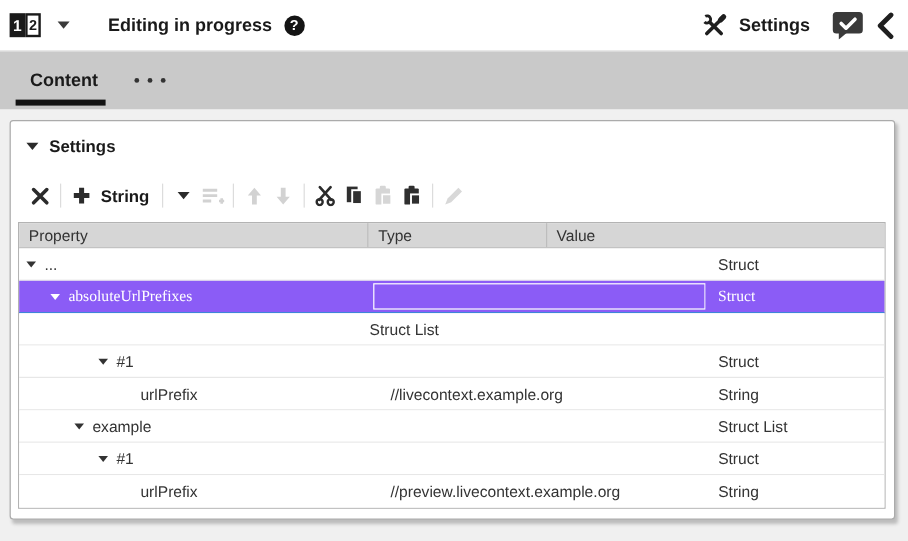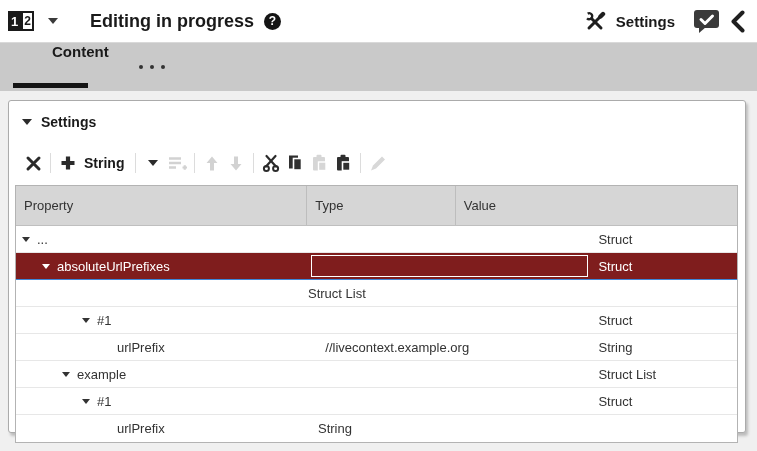--- a/index.html
+++ b/index.html
@@ -23,36 +23,36 @@
   }
   .vb-right {
     width:13px; height:20px; background:#fff; color:#1a1a1a; border:2px solid #1a1a1a;
     font-size:12px; font-weight:bold; display:flex; align-items:center; justify-content:center;
   }
   .caret-down {
     width:0; height:0; border-left:5px solid transparent; border-right:5px solid transparent;
     border-top:6px solid #3a3a3a; display:inline-block;
   }
   .hdr-caret { margin-left:14px; cursor:pointer; }
-  .status-title { margin-left:32px; font-size:18px; font-weight:bold; color:#1a1a1a; }
+  .status-title { margin-left:32px; font-size:15px; font-weight:bold; color:#1a1a1a; }
   .help-circle {
     margin-left:10px; width:17px; height:17px; border-radius:50%; background:#141414;
     color:#fff; font-size:12px; font-weight:bold; display:flex; align-items:center; justify-content:center;
     cursor:pointer;
   }
   .hdr-spacer { flex:1; }
   .hdr-right { display:flex; align-items:center; gap:10px; }
   .settings-label { font-size:15px; font-weight:bold; color:#1a1a1a; margin-right:8px; }
   .icon-btn { display:flex; align-items:center; justify-content:center; cursor:pointer; }
   
   .tab-strip {
     position:relative; height:48px; background:#c9c9c9;
     display:flex; align-items:center;
   }
-  .tab-content-wrap { position:relative; height:100%; display:flex; align-items:flex-start;padding-left:27px; }
+  .tab-content-wrap { position:relative; height:100%; display:flex; align-items:center; }
   .tab-label { margin-left:25px; font-size:15px; font-weight:bold; color:#1a1a1a; cursor:pointer; }
   .tab-underline { position:absolute; left:13px; bottom:3px; width:75px; height:5px; background:#141414; }
   .tab-more { display:flex; gap:7px; margin-left:30px; cursor:pointer; }
   .tab-more i { width:4px; height:4px; border-radius:50%; background:#333; }
   
   .panel {
     position:absolute; left:8px; top:100px; width:738px; height:333px;
     background:#fff; border:1px solid #ababab; border-radius:3px;
     box-shadow:2px 3px 3px rgba(0,0,0,0.22);
   }
@@ -63,37 +63,37 @@
   .struct-toolbar { display:flex; align-items:center; margin:20px 0 0 12px; height:26px; }
   .tb-item { display:flex; align-items:center; justify-content:center; min-width:24px; height:24px; cursor:pointer; }
   .tb-item.disabled { cursor:default; }
   .tb-sep { width:1px; height:20px; background:#dcdcdc; margin:0 5px; }
   .tb-add-label { font-size:14px; font-weight:bold; color:#1a1a1a; margin:0 6px 0 4px; }
   
   .struct-table {
     position:absolute; left:6px; top:84px; width:723px;
     border:1px solid #b3b3b3; background:#fff;
   }
-  .thead { display:flex; height:40px; background:#d6d6d6; border-bottom:1px solid #bfbfbf; }
+  .thead { display:flex; height:21px; background:#d6d6d6; border-bottom:1px solid #bfbfbf; }
   .th { font-size:13px; color:#333; display:flex; align-items:center; padding-left:8px; border-right:1px solid #bdbdbd; }
   .th:last-child { border-right:none; }
   .c-prop { width:292px; }
   .c-val  { width:282px; }
   .c-type { width:149px; }
   .trow { display:flex; height:27px; background:#fff; border-bottom:1px solid #e7e7e7; cursor:pointer; }
   .trow:last-child { border-bottom:none; }
   .cell { display:flex; align-items:center; font-size:13px; color:#333; overflow:hidden; white-space:nowrap; }
   .cell.c-val { position:relative; padding-left:18px;text-align:center; }
   .cell.c-type { padding-left:10px; }
   .tri {
     width:0; height:0; border-left:4.5px solid transparent; border-right:4.5px solid transparent;
     border-top:5.5px solid #333; margin-right:7px; flex:none;
   }
   .tri.hidden { visibility:hidden; }
-  .trow.selected { background:#7f1d1d; border-bottom-color:#3e86d8; }
+  .trow.selected { background:#8b5cf6; border-bottom-color:#3e86d8;font-family:Liberation Serif, serif; }
   .trow.selected .cell { color:#fff; }
   .trow.selected .tri { border-top-color:#fff; }
   .valbox { position:absolute; left:4px; right:0; top:2px; bottom:2px; border:1.5px solid #fff; display:none; }
   .trow.selected .valbox { display:block; }
 </style>
 </head>
 <body>
 
 <div class="app-header">
   <div class="version-badge">
@@ -309,19 +309,23 @@
     </div>
     <div class="cell c-type">
       <span>Struct</span>
     </div>
   </div>
         <div class="trow">
     <div class="cell c-prop" style="padding-left: 86px;">
       <span class="tri hidden"></span>
       <span class="plabel">urlPrefix</span>
     </div>
+    <div class="cell c-val">
+      <span class="vlabel">//preview.livecontext.example.org</span>
+
+    </div>
     <div class="cell c-type">
       <span>String</span>
     </div>
   </div>
       </div>
   </div>
 </div>
 
 </body></html>

